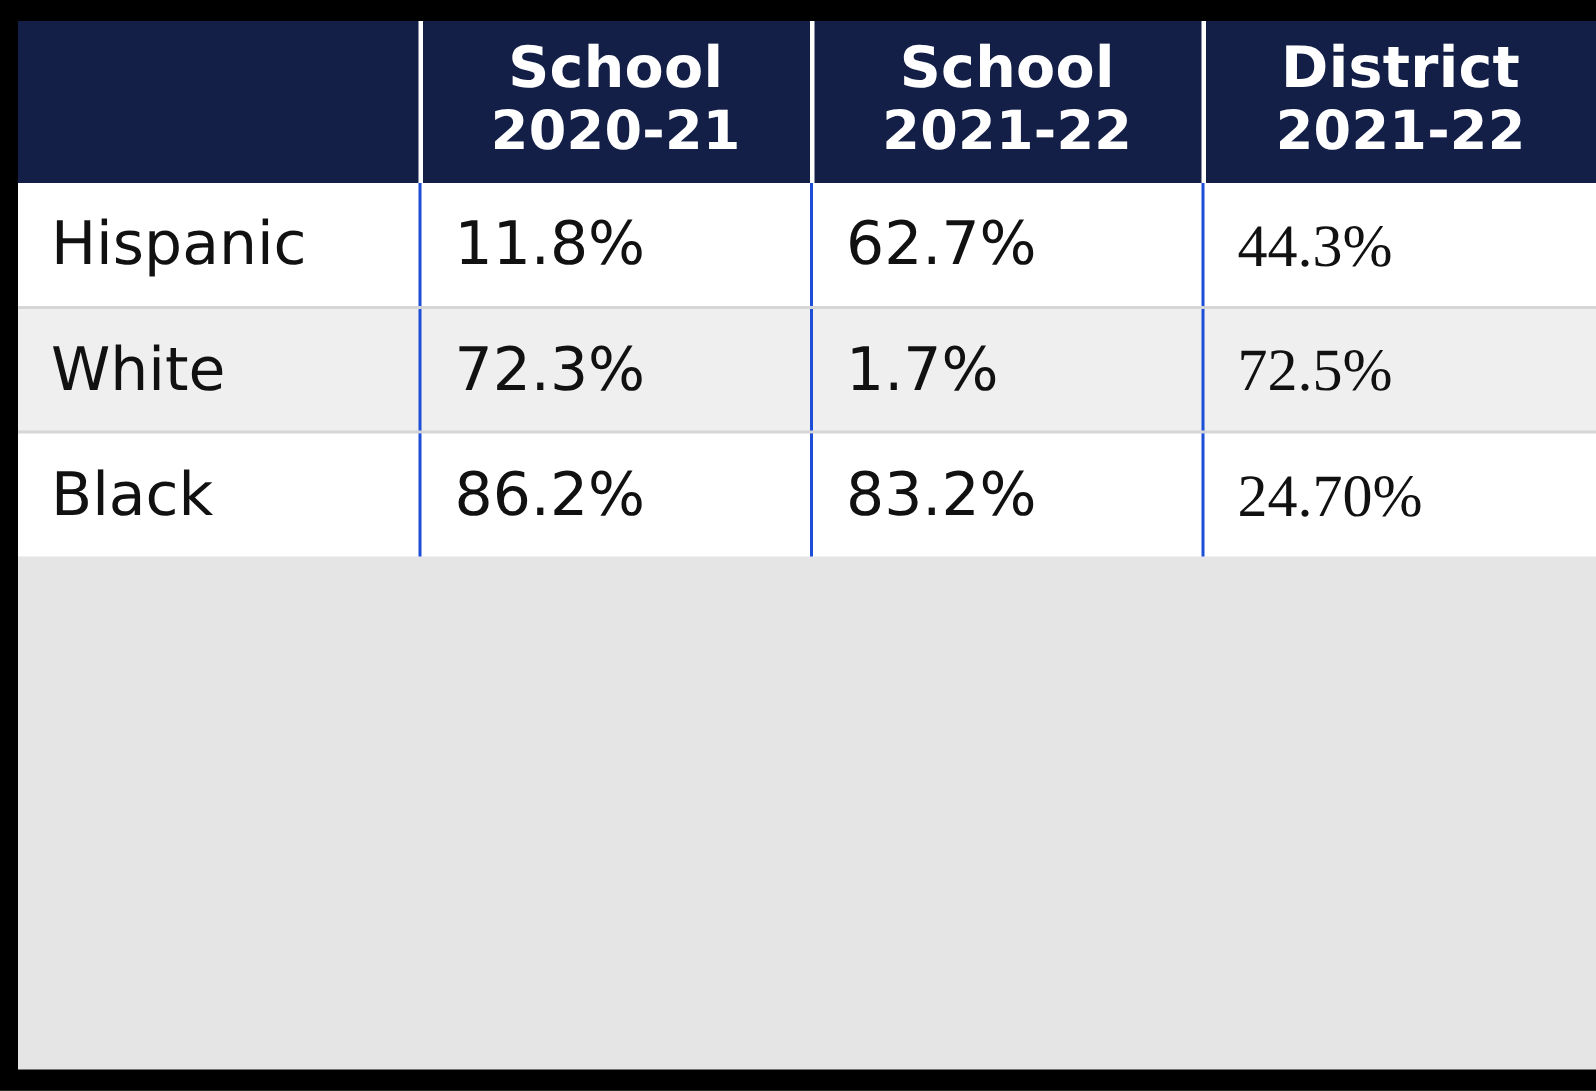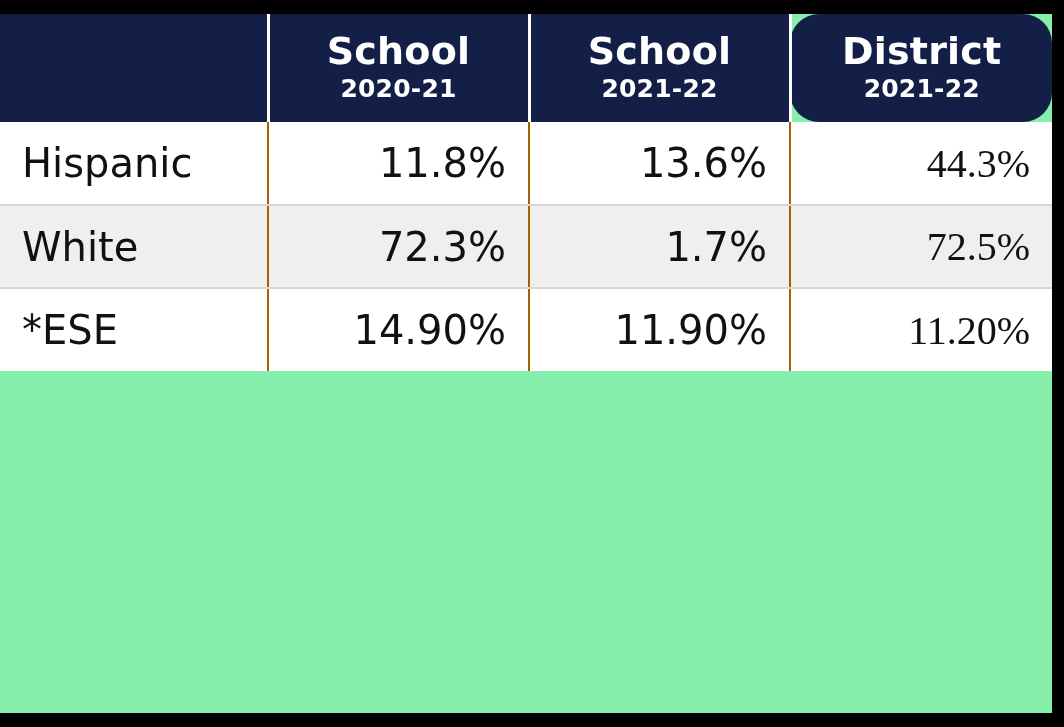--- a/index.html
+++ b/index.html
@@ -15,25 +15,25 @@
   }
   .page {
     position: relative;
     width: 1064px;
     height: 727px;
     background: #000000;
     box-sizing: border-box;
   }
   .table-wrap {
     position: absolute;
-    left: 0;
+    left: 12px;
     top: 14px;
     width: 1052px;
     height: 699px;
-    background: #86efac;
+    background: #e5e5e5;
     box-sizing: border-box;
   }
   table.demo-table {
     border-collapse: collapse;
     width: 1052px;
     table-layout: fixed;
   }
   table.demo-table col.c0 { width: 268px; }
   table.demo-table col.c1 { width: 261px; }
   table.demo-table col.c2 { width: 261px; }
@@ -45,54 +45,53 @@
     height: 108px;
     padding: 0 18px 4px 18px;
     vertical-align: middle;
     text-align: center;
     font-size: 37px;
     font-weight: bold;
     line-height: 1.16;
     border-right: 3px solid #ffffff;
     box-sizing: border-box;
   }
-  thead th:last-child { border-right: none; border-radius: 29px; }
+  thead th:last-child { border-right: none; }
   thead th.corner {
     background: #141f48;
   }
   thead th .hdr-line1 {
     display: block;
     font-size: 38px;
     letter-spacing: 0.2px;
   }
   thead th .hdr-line2 {
     display: block;
-    font-size: 25px;
+    font-size: 36px;
     letter-spacing: 0.2px;
   }
 
   tbody td {
     height: 83px;
     font-size: 40px;
     color: #111111;
     padding: 0 22px;
     box-sizing: border-box;
     border-bottom: 2px solid #d6d6d6;
-    border-right: 2px solid #a16207;
+    border-right: 2px solid #1d4ed8;
     background: #ffffff;
     white-space: nowrap;
   }
   tbody td:last-child { border-right: none; font-family: Liberation Serif, serif; }
   tbody tr:last-child td { border-bottom: none; }
   tbody tr.alt td { background: #efefef; }
   tbody td.label {
     text-align: left;
   }
   tbody td.value {
-    text-align: right;
   }
 </style>
 </head>
 <body>
 
 <div class="page">
   <div class="table-wrap">
     <table class="demo-table">
       <colgroup>
         <col class="c0">
@@ -117,31 +116,31 @@
           <th>
             <span class="hdr-line1">District</span>
             <span class="hdr-line2">2021-22</span>
           </th>
         </tr>
       </thead>
       <tbody>
         <tr>
           <td class="label">Hispanic</td>
           <td class="value">11.8%</td>
-          <td class="value">13.6%</td>
+          <td class="value">62.7%</td>
           <td class="value">44.3%</td>
         </tr>
         <tr class="alt">
           <td class="label">White</td>
           <td class="value">72.3%</td>
           <td class="value">1.7%</td>
           <td class="value">72.5%</td>
         </tr>
         <tr>
-          <td class="label">*ESE</td>
-          <td class="value">14.90%</td>
-          <td class="value">11.90%</td>
-          <td class="value">11.20%</td>
+          <td class="label">Black</td>
+          <td class="value">86.2%</td>
+          <td class="value">83.2%</td>
+          <td class="value">24.70%</td>
         </tr>
       </tbody>
     </table>
   </div>
 </div>
 
 </body></html>

